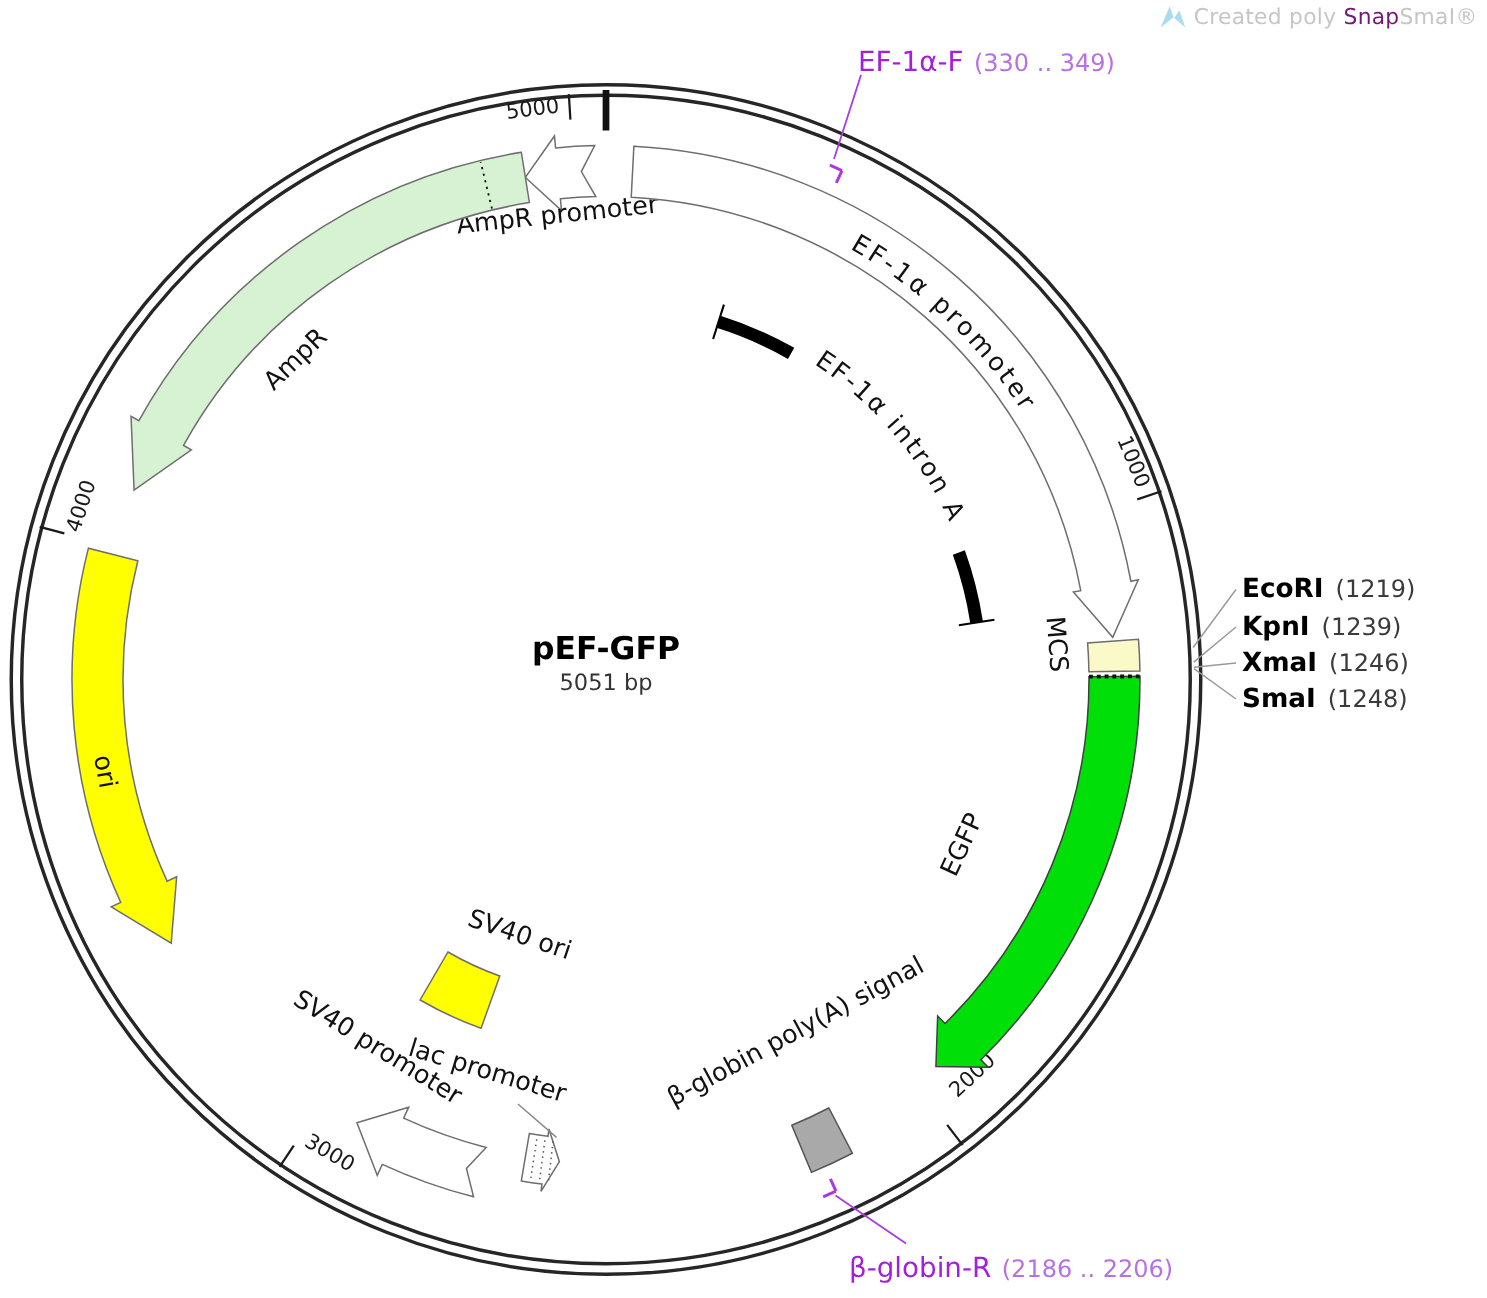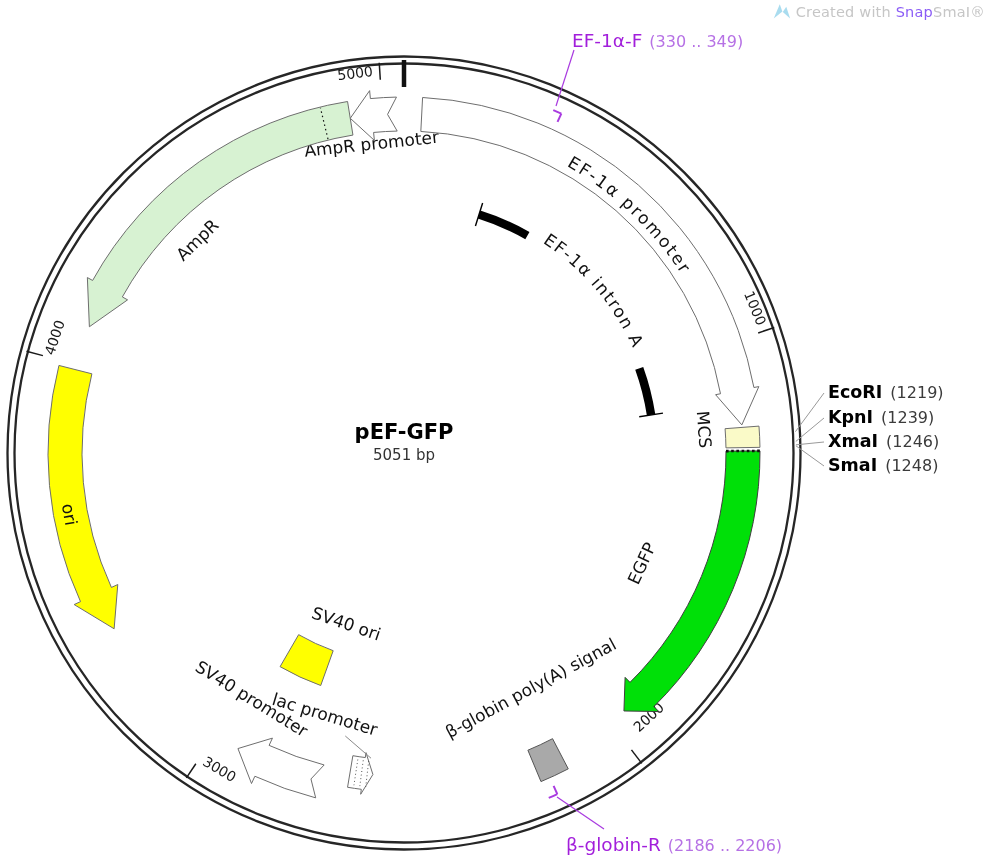--- a/index.html
+++ b/index.html
@@ -82,15 +82,15 @@
       <text x="566" y="851" font-family="&quot;DejaVu Sans&quot;,&quot;Liberation Sans&quot;,sans-serif"><tspan fill="#A21FDB" font-size="18.5">β-globin-R</tspan><tspan dx="7" fill="#B671E5" font-size="16">(2186 .. 2206)</tspan></text>
       <text x="404" y="439" text-anchor="middle" font-size="21" font-weight="bold" fill="#000" font-family="&quot;DejaVu Sans&quot;,&quot;Liberation Sans&quot;,sans-serif">pEF-GFP</text>
       <text x="404" y="460" text-anchor="middle" font-size="15" fill="#333" font-family="&quot;DejaVu Sans&quot;,&quot;Liberation Sans&quot;,sans-serif">5051 bp</text>
     </svg>
 
   <div class="watermark">
     <svg width="19" height="19" viewBox="0 0 22 22">
       <path d="M2,19 L9,2.5 L12,11 Z" fill="#A9DCEF"></path>
       <path d="M12.5,11.5 L16.5,5.5 L21,19 Z" fill="#A9DCEF"></path>
     </svg>
-    <span class="wm-text"><span class="wm-created" style="color: rgb(198, 198, 198);">Created with </span><span class="wm-snap" style="color: #8b5cf6;">Snap</span><span class="wm-gene" style="color: rgb(198, 198, 198);">SmaI®</span></span>
+    <span class="wm-text"><span class="wm-created" style="color: rgb(198, 198, 198);">Created poly </span><span class="wm-snap" style="color: #701a75;">Snap</span><span class="wm-gene" style="color: rgb(198, 198, 198);">SmaI®</span></span>
   </div>
 </div>
 
 </body></html>

